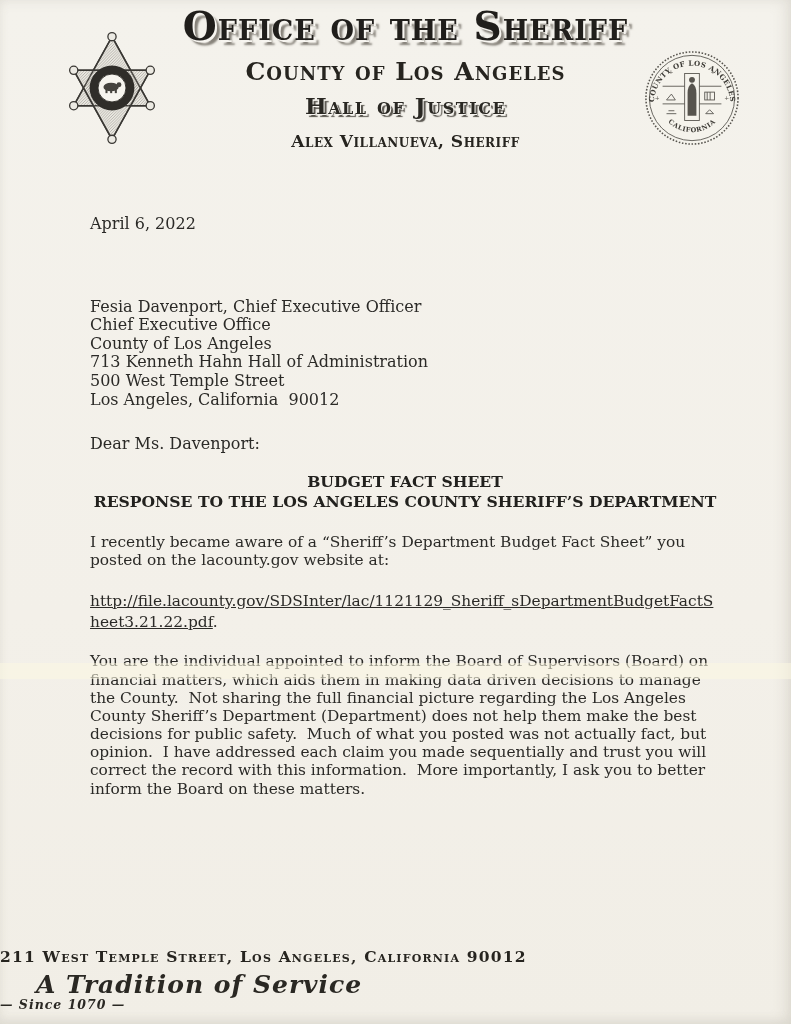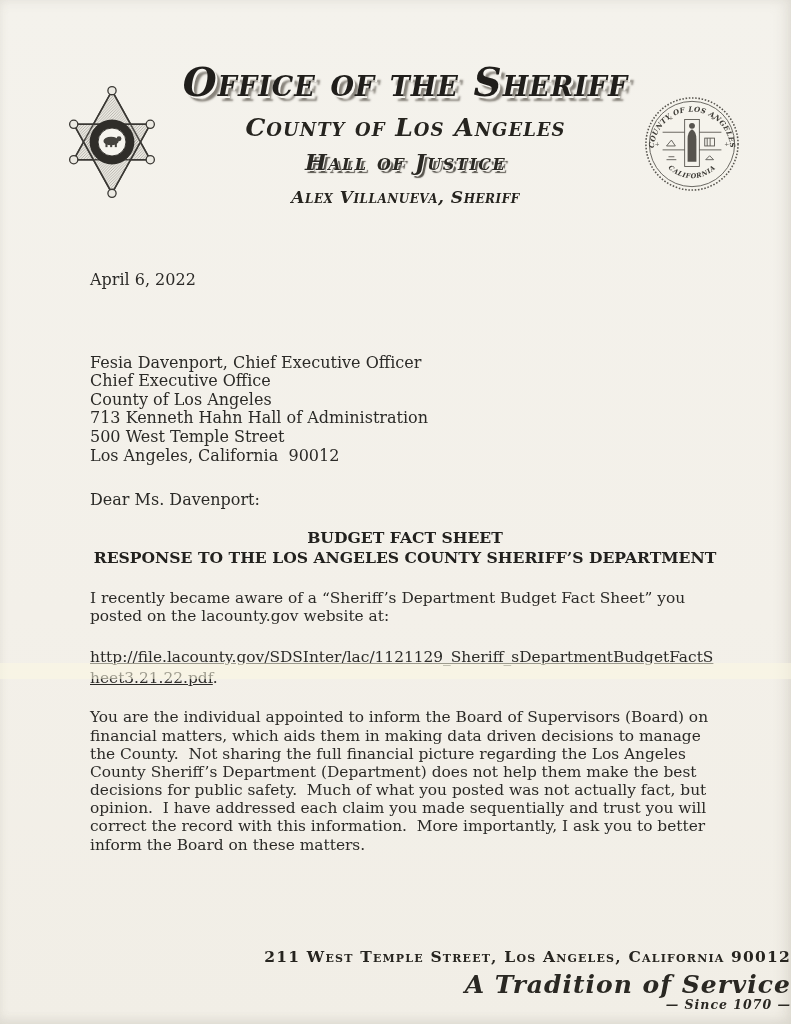--- a/index.html
+++ b/index.html
@@ -16,23 +16,21 @@
     overflow:hidden;
     box-shadow:inset -6px 0 14px rgba(120,112,100,0.12), inset 0 -4px 10px rgba(120,112,100,0.08);
   }
   .scan-band{
     position:absolute;left:0;top:663px;width:791px;height:16px;
     background:rgba(252,248,226,0.55);
     pointer-events:none;
   }
   
   .letterhead{
-    display:flex;align-items:center;
-    padding-top:56px;
-    font-style:italic;
+    display:flex;align-items:flex-end;
   }
   .badge-wrap{margin-left:56px;margin-top:26px;flex:0 0 auto;}
   .seal-wrap{margin-right:50px;margin-top:30px;flex:0 0 auto;}
   .head-center{flex:1 1 auto;text-align:center;padding-top:6px;}
   .lh-title{
     margin:0;
     font-size:39px;line-height:1.05;
     font-weight:700;font-variant:small-caps;letter-spacing:1px;
     color:#201e1b;
     text-shadow:2px 2px 0 #f7f5f0, 5px 5px 2px rgba(115,110,102,0.85);
@@ -61,21 +59,21 @@
   .pre{white-space:pre-wrap;}
   .date{margin:64px 0 0 0;font-size:16px;}
   .address{margin-top:64px;font-size:16px;line-height:1.16;}
   .salutation{margin:26px 0 0 0;font-size:16px;}
   .subject{margin-top:18px;text-align:center;font-weight:700;font-size:15.6px;line-height:1.3;color:#22211e;}
   .para{margin:20px 0 0 0;}
   .url-line{margin:22px 0 0 0;word-break:break-all;line-height:1.35;}
   .url-line a{color:#2b2a27;text-decoration:underline;cursor:pointer;}
   
   .letter-footer{
-    position:absolute;left:0;bottom:12px;width:791px;text-align:right;
+    position:absolute;left:0;bottom:12px;width:791px;text-align:left;
   }
   .footer-address{
     font-size:15.5px;font-weight:700;font-variant:small-caps;letter-spacing:1.2px;
     color:#26241f;
   }
   .footer-motto{
     margin-top:4px;
     font-style:italic;font-weight:700;font-size:25px;letter-spacing:1px;
     color:#2a2823;
     font-family:"DejaVu Serif", serif;

